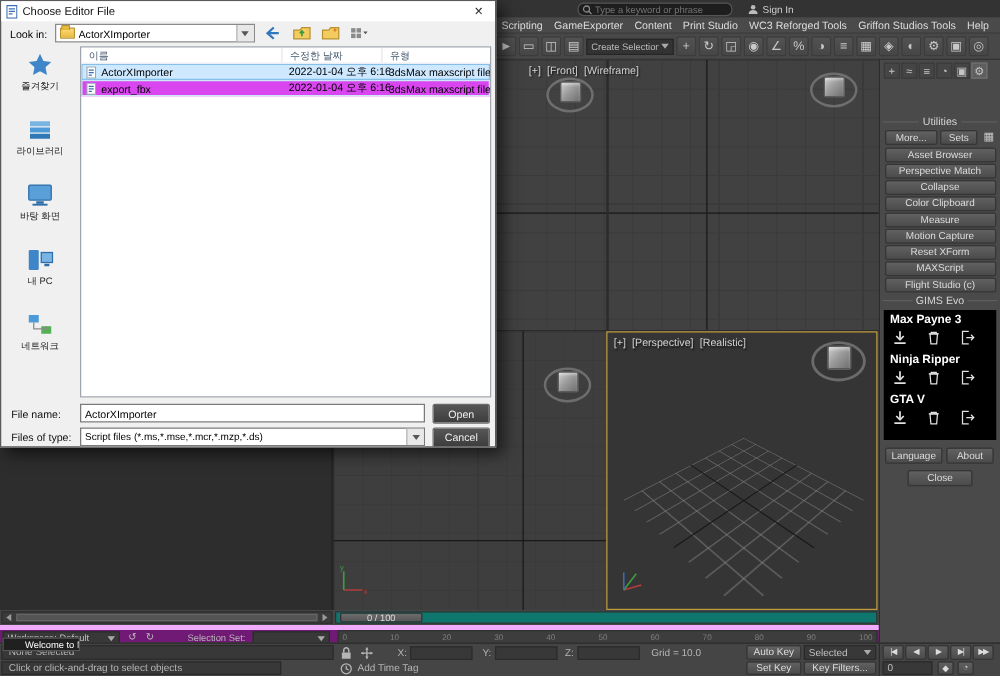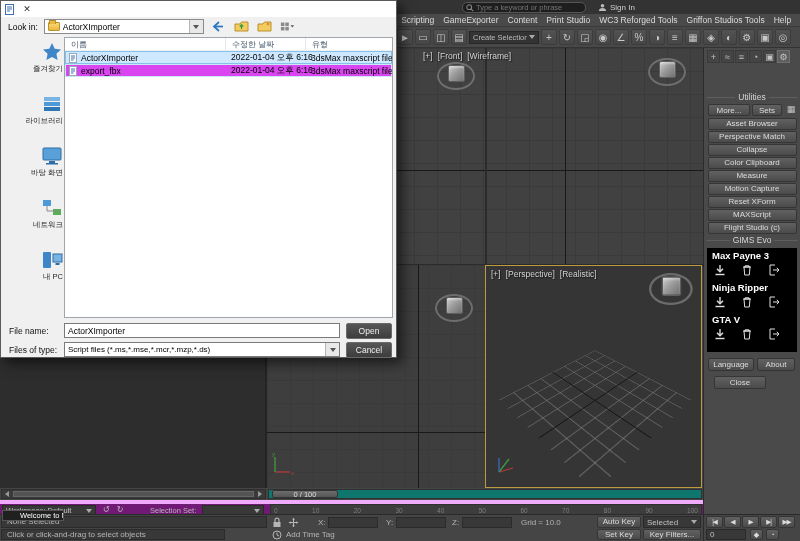--- a/index.html
+++ b/index.html
@@ -89,21 +89,21 @@
   .dlg-close{width:18px;height:13px;text-align:center;line-height:13px;font-size:9px;color:#333}
   .dlg-toolbar{position:absolute;left:0;top:16px;width:100%;height:19px;display:flex;align-items:center;padding:0 7px;gap:6px;font-size:8.5px}
   .combo{width:160px;height:15px;background:#fff;border:1px solid #8a8a8a;display:flex;align-items:center;padding-left:3px;gap:3px;font-size:8.5px}
   .combo .txt{flex:1;overflow:hidden;white-space:nowrap}
   .dd-btn{width:14px;height:13px;background:#e8e8e8;border-left:1px solid #b5b5b5;display:flex;align-items:center;justify-content:center}
   .dd-btn .caret{border-top-color:#555}
   .navic{width:17px;height:16px;display:flex;align-items:center;justify-content:center;border:1px solid transparent;border-radius:2px}
   .folder{width:12px;height:9px;background:linear-gradient(#ffd977,#e8b93e);border:1px solid #b8922e;border-radius:1px;position:relative}
   .folder:before{content:"";position:absolute;left:0;top:-3px;width:5px;height:3px;background:#e8b93e;border:1px solid #b8922e;border-bottom:none;border-radius:1px 1px 0 0}
   .dlg-side{position:absolute;left:0;top:36px;width:62px;height:282px;padding-top:5px}
-  .side-item{height:52px;text-align:right;color:#222;font-size:7.5px;line-height:1.15}
+  .side-item{height:52px;text-align:center;color:#222;font-size:7.5px;line-height:1.15}
   .dlg-list{position:absolute;left:63px;top:36px;width:329px;height:281px;background:#fff;border:1px solid #a0a6ad;font-size:8.5px;overflow:hidden}
   .lhead{display:flex;height:13px;color:#44576b;font-size:8px;border-bottom:1px solid #f0f0f0;align-items:center}
   .h-name{width:160px;padding-left:6px}
   .h-date{width:80px;border-left:1px solid #e8e8e8;padding-left:6px;height:100%;line-height:13px}
   .h-type{flex:1;border-left:1px solid #e8e8e8;padding-left:6px;height:100%;line-height:13px}
   .flrow{display:flex;height:13px;align-items:center;color:#000}
   .flrow.sel{background:#cde8ff;box-shadow:inset 0 0 0 1px #84c0ea}
   .flrow.alt{background:#d946ef;box-shadow:inset 0 0 0 1px #cbe6f7}
   .cell-name{width:160px;display:flex;align-items:center;gap:4px;padding-left:4px;overflow:hidden}
   .cell-date{width:80px;padding-left:6px;white-space:nowrap}
@@ -338,21 +338,21 @@
                 <path d="M7 1H2v10h5" stroke="#e0e0e0" fill="none"></path>
                 <path d="M5 6h6M8.8 3.8L11 6 8.8 8.2" stroke="#e0e0e0" fill="none"></path>
               </svg>
             </span>
         </div>
       </div>
     </div>
 
     <button class="btn3d" style="position:absolute;left:4px;top:310px;width:46px;height:13px">Language</button>
     <button class="btn3d" style="position:absolute;left:53px;top:310px;width:38px;height:13px">About</button>
-    <button class="btn3d" style="position:absolute;left:10px;top:328px;width:52px;height:13px">Close</button>
+    <button class="btn3d" style="position:absolute;left:22px;top:328px;width:52px;height:13px">Close</button>
   </div>
 
   <div class="timerow">
     <div class="hscroll">
       <span class="sarrow">
           <i class="caret-l"></i>
         </span>
       <div class="hthumb"></div>
       <span class="sarrow" style="margin-left:auto">
           <i class="caret-r"></i>
@@ -439,20 +439,21 @@
   <div class="welcome">Welcome to MF</div>
 
   <div class="dialog">
     <div class="dlg-title">
       <svg width="9" height="11" viewBox="0 0 9 11">
           <rect x="0.5" y="0.5" width="8" height="10" fill="#fff" stroke="#3d6fb0"></rect>
           <line x1="2" y1="3" x2="7" y2="3" stroke="#3d6fb0"></line>
           <line x1="2" y1="5" x2="7" y2="5" stroke="#3d6fb0"></line>
           <line x1="2" y1="7" x2="5" y2="7" stroke="#3d6fb0"></line>
         </svg>
+      <span class="t">Choose Editor File</span>
       <span class="dlg-close">✕</span>
     </div>
 
     <div class="dlg-toolbar">
       <span>Look in:</span>
       <div class="combo">
         <span class="folder"></span>
         <span class="txt">ActorXImporter</span>
         <span class="dd-btn">
             <i class="caret"></i>
@@ -505,33 +506,33 @@
       <div class="side-item">
         <svg width="22" height="20" viewBox="0 0 22 20">
             <rect x="2" y="2" width="18" height="12" rx="1" fill="#5aa0d8" stroke="#2c6ca8"></rect>
             <rect x="8" y="15" width="6" height="2" fill="#2c6ca8"></rect>
             <rect x="5" y="17" width="12" height="1.5" fill="#2c6ca8"></rect>
           </svg>
         <div>바탕 화면</div>
       </div>
       <div class="side-item">
         <svg width="22" height="20" viewBox="0 0 22 20">
+            <rect x="2" y="2" width="8" height="16" rx="1" fill="#3e86c8"></rect>
+            <rect x="12" y="4" width="9" height="8" fill="#7ab4e2" stroke="#2c6ca8"></rect>
+            <rect x="14.5" y="13" width="4" height="2" fill="#2c6ca8"></rect>
+          </svg>
+        <div>내 PC</div>
+      </div>
+      <div class="side-item">
+        <svg width="22" height="20" viewBox="0 0 22 20">
             <rect x="2" y="2" width="8" height="6" fill="#4d9ad8"></rect>
             <rect x="12" y="11" width="8" height="6" fill="#57b057"></rect>
             <path d="M6 8v5h10v-2" stroke="#8a8a8a" fill="none"></path>
           </svg>
         <div>네트워크</div>
-      </div>
-      <div class="side-item">
-        <svg width="22" height="20" viewBox="0 0 22 20">
-            <rect x="2" y="2" width="8" height="16" rx="1" fill="#3e86c8"></rect>
-            <rect x="12" y="4" width="9" height="8" fill="#7ab4e2" stroke="#2c6ca8"></rect>
-            <rect x="14.5" y="13" width="4" height="2" fill="#2c6ca8"></rect>
-          </svg>
-        <div>내 PC</div>
       </div>
     </div>
 
     <div class="dlg-list">
       <div class="lhead">
         <span class="h-name">이름</span>
         <span class="h-date">수정한 날짜</span>
         <span class="h-type">유형</span>
       </div>
       <div class="flrow sel">

